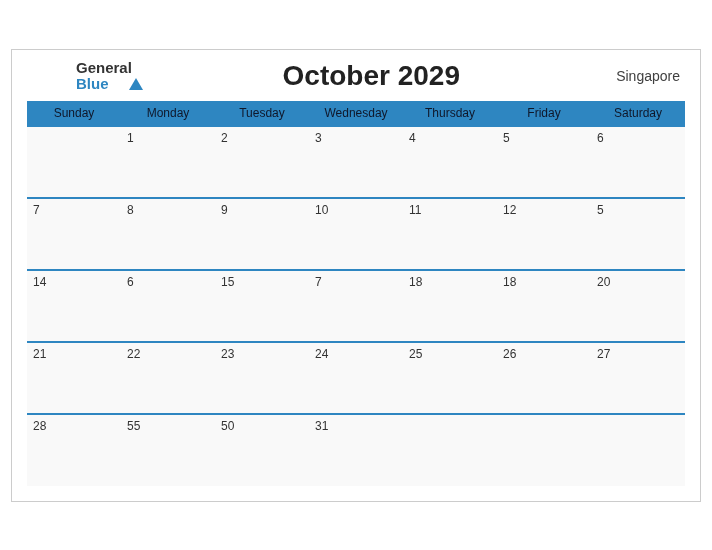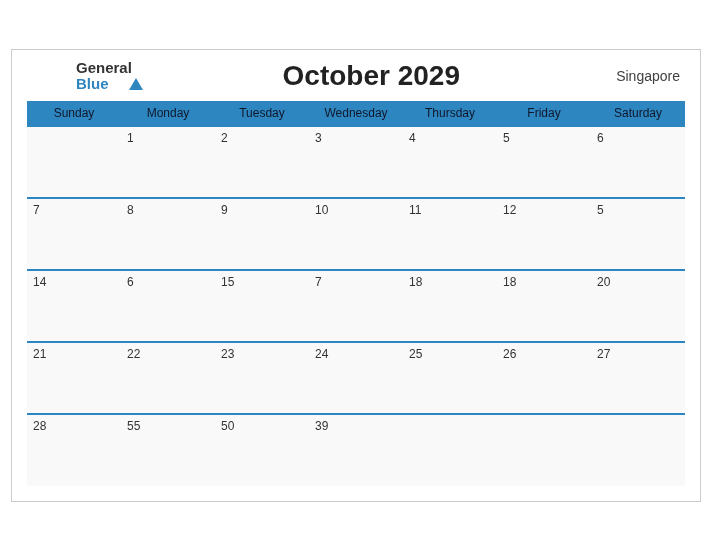--- a/index.html
+++ b/index.html
@@ -166,20 +166,20 @@
           <td><span class="day-number">23</span></td>
           <td><span class="day-number">24</span></td>
           <td><span class="day-number">25</span></td>
           <td><span class="day-number">26</span></td>
           <td><span class="day-number">27</span></td>
         </tr>
         <tr>
           <td><span class="day-number">28</span></td>
           <td><span class="day-number">55</span></td>
           <td><span class="day-number">50</span></td>
-          <td><span class="day-number">39</span></td>
+          <td><span class="day-number">31</span></td>
           <td class="empty"></td>
           <td class="empty"></td>
           <td class="empty"></td>
         </tr>
       </tbody>
   </table>
 </div>
 
 </body></html>

